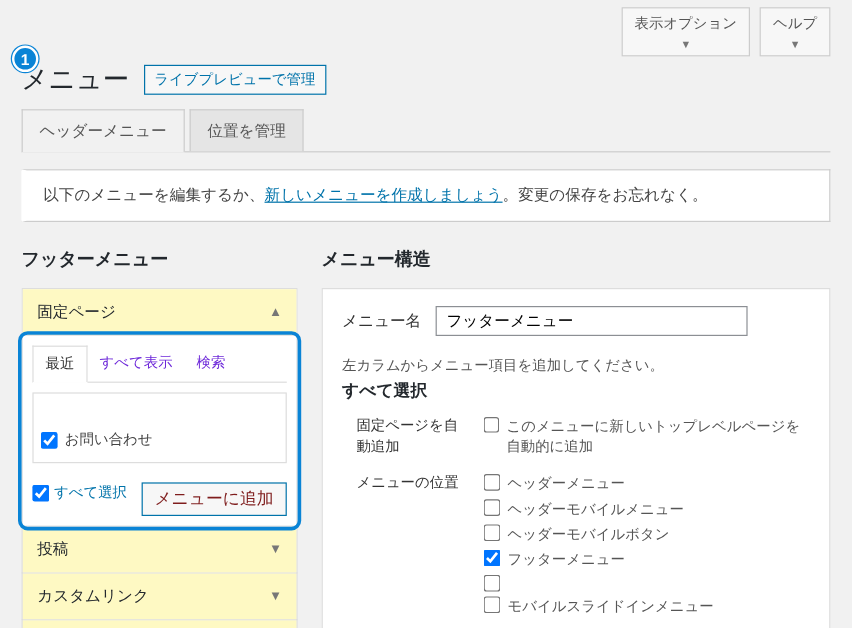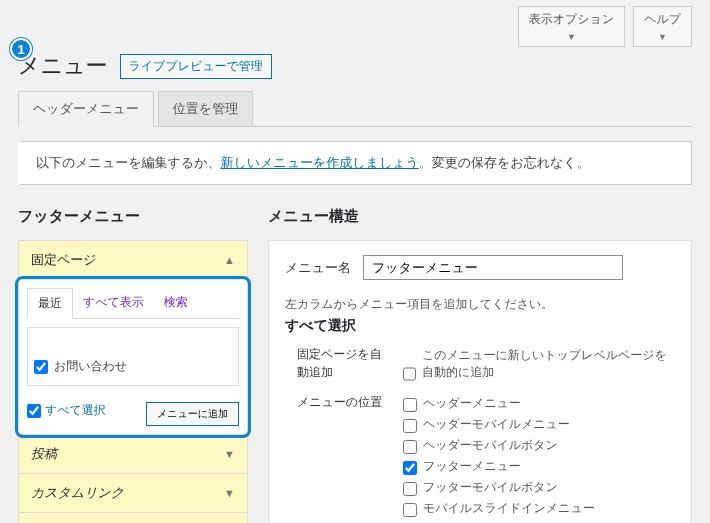--- a/index.html
+++ b/index.html
@@ -52,57 +52,57 @@
   h2.section { font-size:15px; font-weight:600; color:#23282d; margin:0 0 14px 0; }
 
   
   .acc { border:1px solid #ddd; background:#fff; margin-bottom:0; }
   .acc + .acc { border-top:none; }
   .acc-h {
     background:#fef9c3; padding:10px 12px; display:flex;
     justify-content:space-between; align-items:center; cursor:pointer;
     font-size:13px; color:#23282d; border-bottom:1px solid #e5e5e5;gap:48px;
   }
-  .acc-h.collapsed { border-bottom:none;font-style:italic; }
+  .acc-h.collapsed { border-bottom:none; }
   .acc-h .caret { color:#777; font-size:11px; }
   .acc-body { padding:8px; }
 
   
   .inner-tabs { display:flex; border-bottom:1px solid #ddd; margin-bottom:8px; font-size:12px;}
   .inner-tab { padding:6px 10px; color:#6d28d9; cursor:pointer; }
   .inner-tab.active { color:#333; border:1px solid #ddd; border-bottom:1px solid #fff; background:#fff; margin-bottom:-1px;}
 
   .chk-row { padding:6px 4px; display:flex; align-items:center; gap:6px; font-size:12px;margin-top:20px;}
   .chk-list-box { border:1px solid #ddd; padding:4px 2px; margin-bottom:10px;}
 
   .acc-foot { display:flex; justify-content:space-between; align-items:flex-start; padding-top:6px;}
   .link-like { color:#0073aa; font-size:12px; cursor:pointer; display:flex; align-items:center; gap:4px;}
   .btn-secondary {
-    border:1px solid #0073aa; color:#000000; background:#f7f7f7;
-    padding:4px 10px; font-size:10px; cursor:pointer;
+    border:1px solid #0073aa; color:#7f1d1d; background:#f7f7f7;
+    padding:4px 10px; font-size:14px; cursor:pointer;
   }
 
   
   .panel {
     background:#fff; border:1px solid #ddd; padding:14px 16px;
   }
   .field-row { display:flex; align-items:center; gap:10px; margin-bottom:16px; font-size:13px;}
   .field-row label.lab { width:68px; flex:none; color:#333;}
   input[type=text] {
     border:1px solid #8c8f94; padding:4px 8px; font-size:13px; width:260px;
     background:#fff;
   }
   .hint { font-size:12px; color:#555; margin-bottom:4px; }
 
   h3.sub { font-size:14px; font-weight:700; color:#23282d; margin:0 0 10px 0; }
 
   .setting-row { display:flex; gap:10px; font-size:12px; margin-bottom:10px; align-items:flex-start;margin-left:12px;}
   .setting-row .lab2 { width:96px; flex:none; color:#333; line-height:1.5;}
   .setting-row .opts { flex:1; }
-  .opts .opt { display:flex; align-items:flex-end; gap:6px; padding:2px 0; color:#555;}
+  .opts .opt { display:flex; align-items:flex-start; gap:6px; padding:2px 0; color:#555;}
 
   input[type=checkbox]{ width:14px; height:14px; cursor:pointer;}
 
   
   .callout {
     position:absolute; width:22px; height:22px; border-radius:50%;
     background:#0a84d6; color:#fff; font-weight:700; font-size:13px;
     display:flex; align-items:center; justify-content:center;
     border:2px solid #fff; box-shadow:0 0 0 1px #0a84d6;
     pointer-events:none;
@@ -239,21 +239,20 @@
             <label class="opt">
                 <input type="checkbox" style="">
                 <span>ヘッダーモバイルボタン</span>
               </label>
             <label class="opt">
                 <input type="checkbox" checked="" style="">
                 <span>フッターメニュー</span>
               </label>
             <label class="opt">
                 <input type="checkbox" style="">
-                <span>フッターモバイルボタン</span>
               </label>
             <label class="opt">
                 <input type="checkbox" style="">
                 <span>モバイルスライドインメニュー</span>
               </label>
           </div>
         </div>
 
       </div>
     </div>

